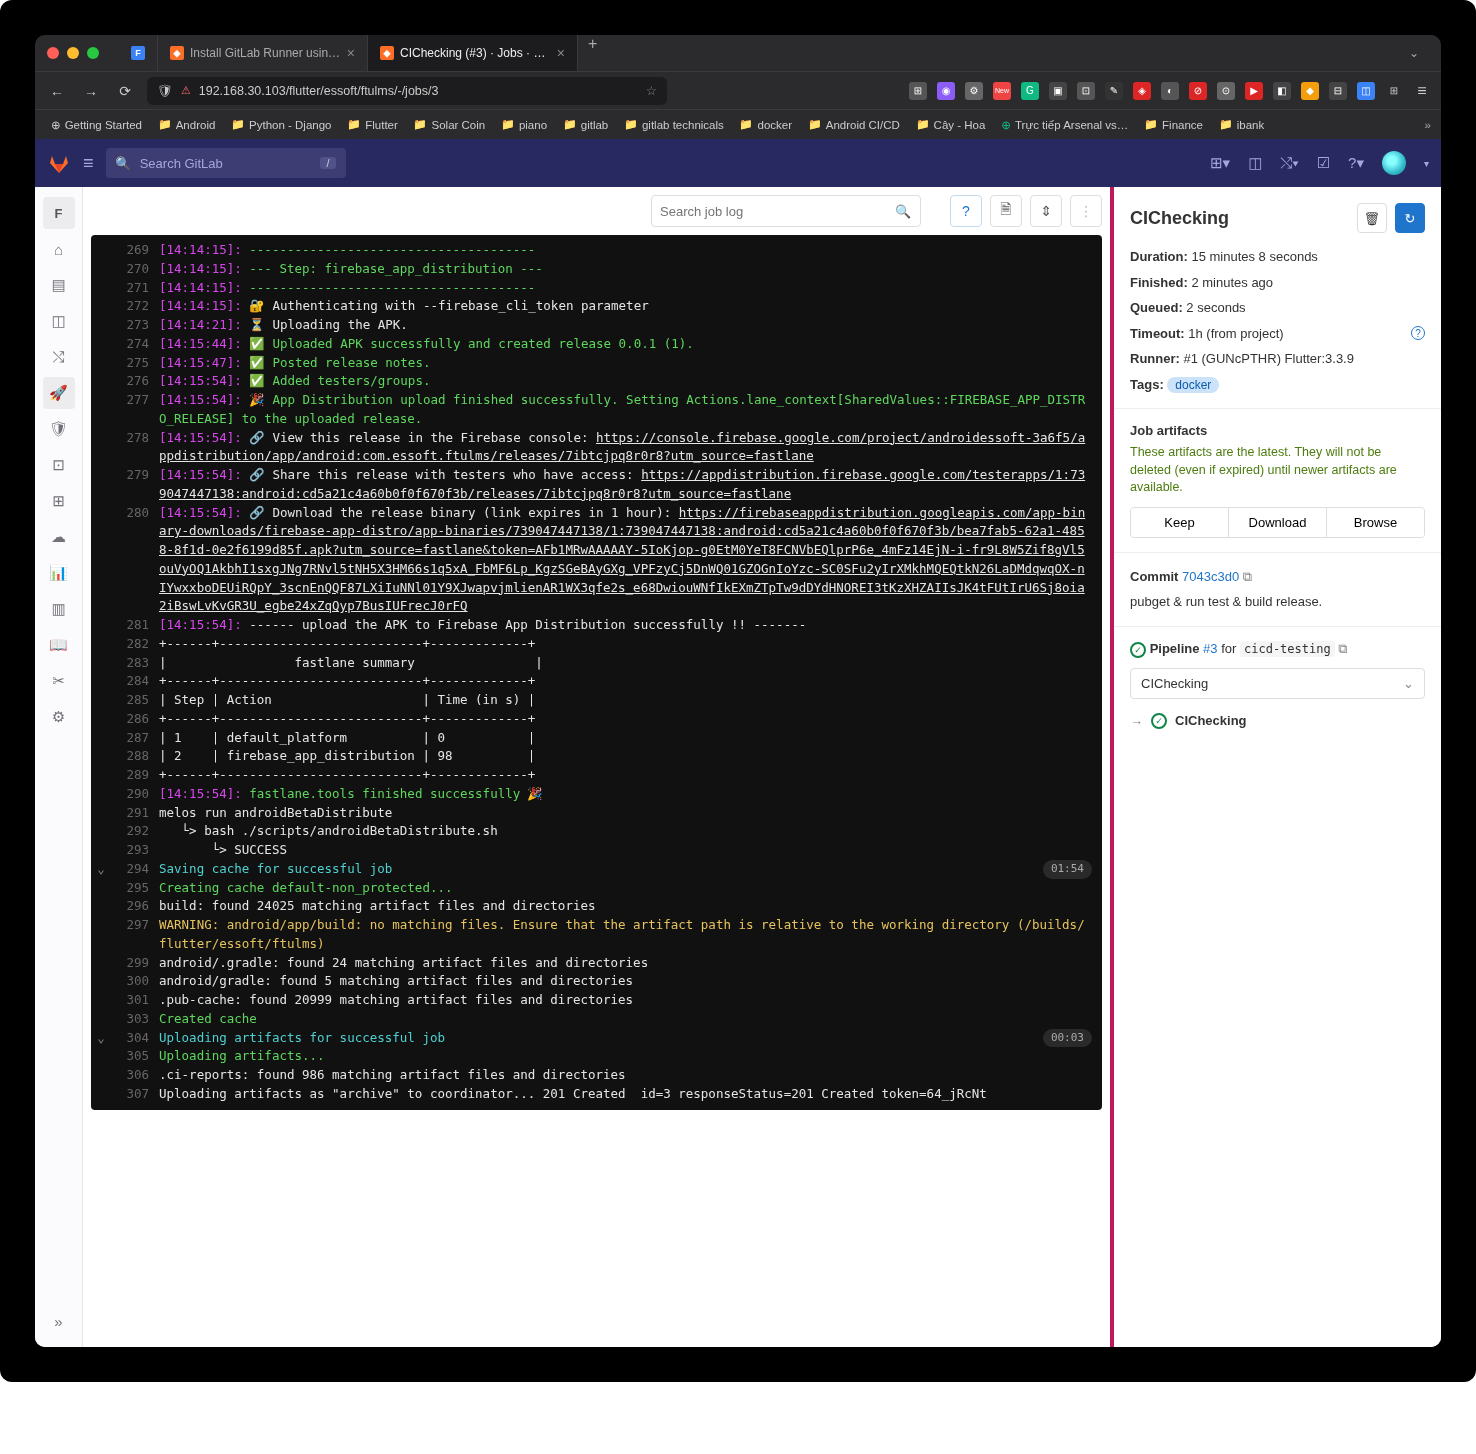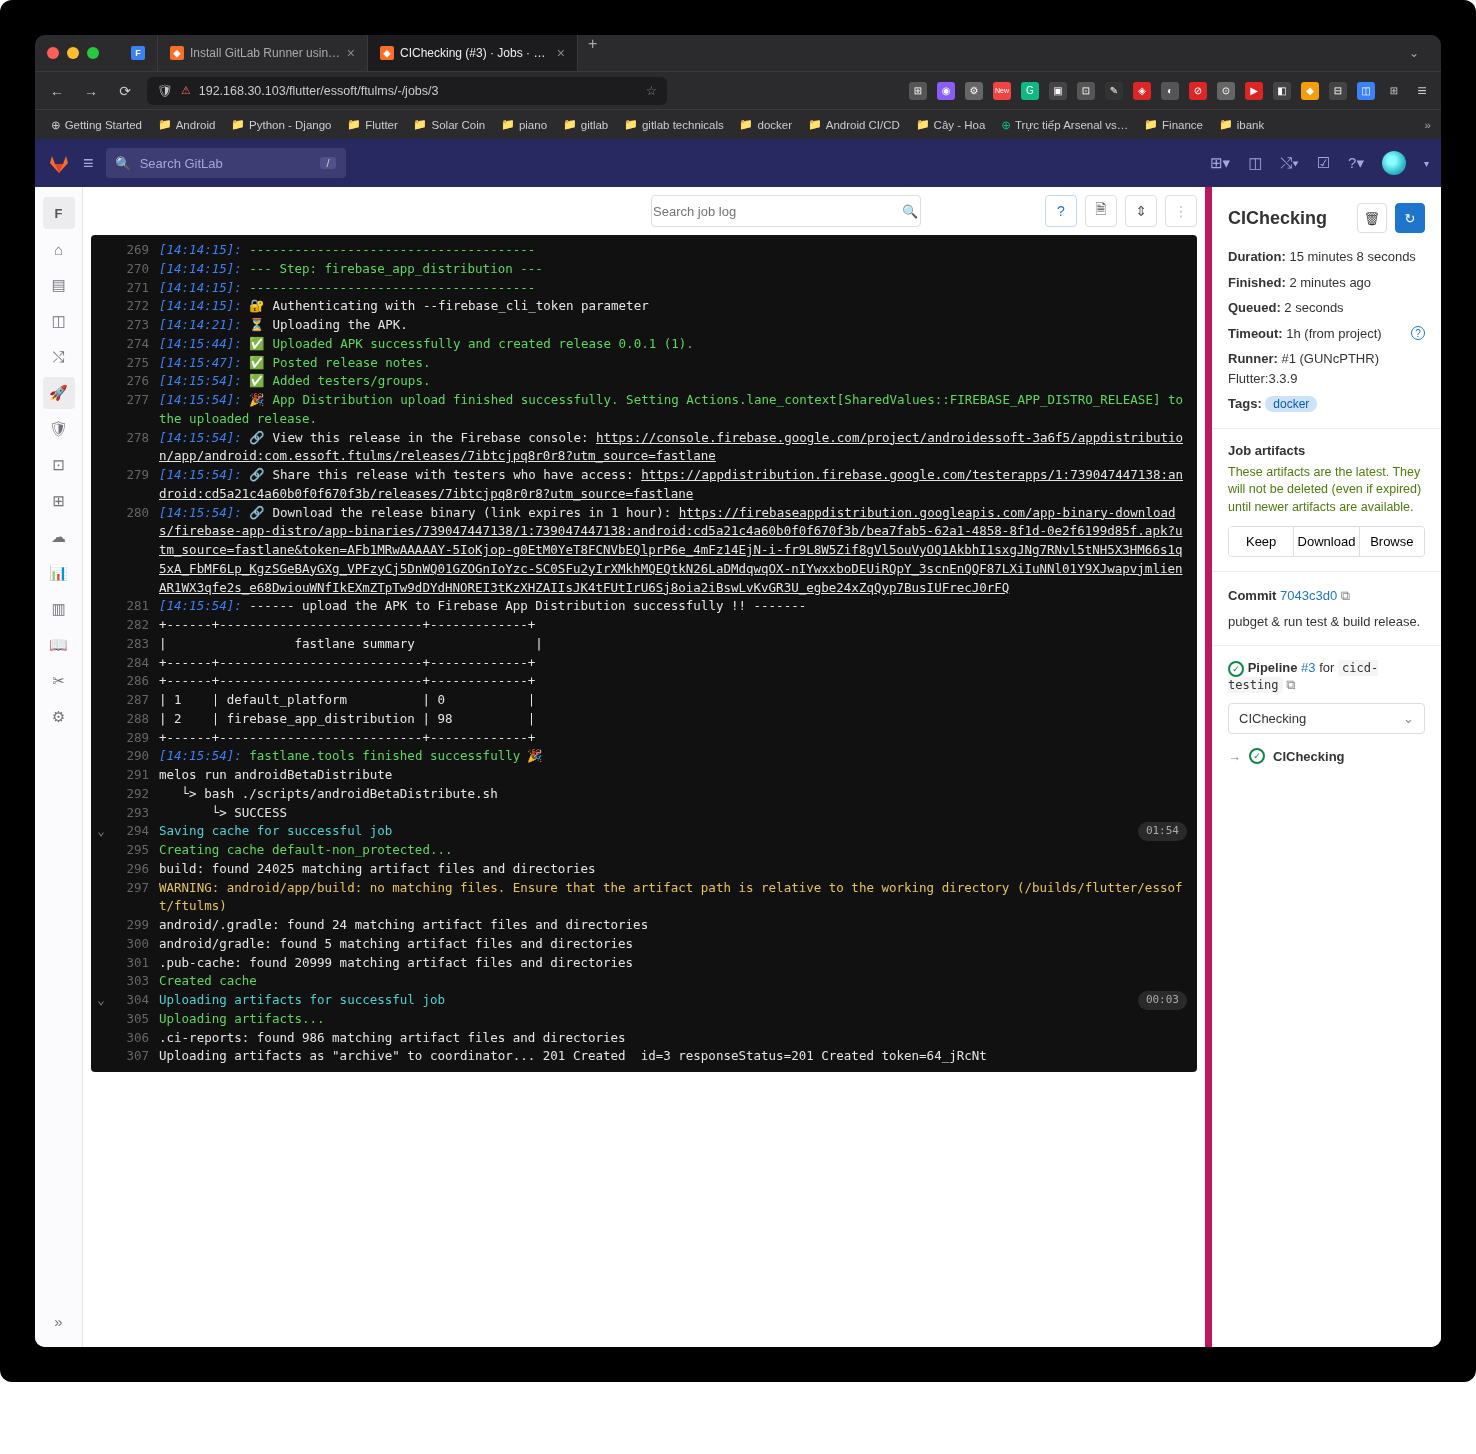--- a/index.html
+++ b/index.html
@@ -53,39 +53,39 @@
 .gl-body { display:flex; background:#fff; min-height:1160px;}
 .gl-leftnav { width:48px; background:#fbfafd; border-right:1px solid #e5e5e5; display:flex; flex-direction:column; align-items:center; padding-top:10px; gap:4px;}
 .gl-leftnav .ln-item { width:32px; height:32px; display:flex; align-items:center; justify-content:center; color:#737278; border-radius:4px; font-size:15px;}
 .gl-leftnav .ln-item.active { background:#ececef; color:#333;}
 .gl-leftnav .ln-item.proj { background:#ececef; color:#555; font-weight:bold; font-size:13px;}
 .gl-leftnav .ln-bottom { margin-top:auto; margin-bottom:10px;}
 
 .gl-main { flex:1; display:flex;}
 .job-log-area { flex:1; background:#fff; padding:8px; display:flex; flex-direction:column;}
 .job-toolbar { display:flex; gap:8px; padding:0 0 8px 0; justify-content:flex-end;}
-.job-search { flex:0 0 270px; margin-right:auto; margin-left:560px; border:1px solid #ddd; border-radius:4px; height:32px; display:flex; align-items:center; padding:0 1px; color:#888;}
+.job-search { flex:0 0 270px; margin-right:auto; margin-left:560px; border:1px solid #ddd; border-radius:4px; height:32px; display:flex; align-items:center; padding:0 8px; color:#888;}
 .job-search input { border:none; flex:1; outline:none; font-size:13px;}
 .job-tb-btn { width:32px; height:32px; border:1px solid #ddd; border-radius:4px; display:flex; align-items:center; justify-content:center; color:#555; background:#fff; font-size:14px;}
 
 .terminal { background:#111; border-radius:4px; font-family: "SFMono-Regular", Menlo, Consolas, monospace; font-size:12.5px; line-height:1.5; color:#ccc; padding: 6px 0; overflow:auto;}
 .term-line { display:flex; padding:0 10px 0 0;}
 .term-ln { width:48px; text-align:right; color:#666; padding-right:10px; flex-shrink:0; user-select:none;}
 .term-gutter { width:20px; flex-shrink:0; color:#888; text-align:center;}
 .term-txt { flex:1; white-space:pre-wrap; word-break:break-all;}
 .term-txt.green { color:#5fd75f;}
 .term-txt.cyan { color:#4fd1d1;}
 .term-txt.yellow { color:#e6c35c;}
 .term-txt.white { color:#e5e5e5;}
 .term-txt a { color:#e5e5e5; text-decoration:underline;}
-.ts { color:#3b82f6;font-style:italic;}
+.ts { color:#d946ef;}
 .section-time { margin-left:auto; background:#2a2a2a; color:#aaa; padding:1px 8px; border-radius:10px; font-size:11px;}
 
 
-.gl-right-panel { width:236px; border-left:7px solid #be185d; padding:16px; background:#fff; font-size:13px; color:#333;}
+.gl-right-panel { width:331px; border-left:4px solid #be185d; padding:16px; background:#fff; font-size:13px; color:#333;}
 .rp-head { display:flex; align-items:center; gap:8px; margin-bottom:14px;}
 .rp-title { font-size:18px; font-weight:600; flex:1;}
 .rp-btn { width:30px; height:30px; border:1px solid #ddd; border-radius:4px; display:flex; align-items:center; justify-content:center;}
 .rp-btn.blue { background:#1f75cb; border-color:#1f75cb; color:#fff;}
 .rp-row { margin-bottom:6px; line-height:1.5;}
 .rp-row b { font-weight:600;}
 .rp-tag { background:#cbe2f9; color:#0b5cad; padding:1px 8px; border-radius:10px; font-size:12px;}
 .rp-sep { border:none; border-top:1px solid #eee; margin: 14px -16px;}
 .rp-sub-h { font-weight:600; margin-bottom:6px;}
 .rp-desc { color:#4d7c0f; font-size:12.5px; line-height:1.4; margin-bottom:10px;}
@@ -355,20 +355,25 @@
                 <span class="term-ln">283</span>
                 <span class="term-txt white">|                 <span class="green">fastlane summary</span>                |</span>
               </div>
               <div class="term-line">
                 <span class="term-gutter"></span>
                 <span class="term-ln">284</span>
                 <span class="term-txt white">+------+---------------------------+-------------+</span>
               </div>
               <div class="term-line">
                 <span class="term-gutter"></span>
+                <span class="term-ln">285</span>
+                <span class="term-txt white">| Step | Action                    | Time (in s) |</span>
+              </div>
+              <div class="term-line">
+                <span class="term-gutter"></span>
                 <span class="term-ln">286</span>
                 <span class="term-txt white">+------+---------------------------+-------------+</span>
               </div>
               <div class="term-line">
                 <span class="term-gutter"></span>
                 <span class="term-ln">287</span>
                 <span class="term-txt white">| 1    | default_platform          | 0           |</span>
               </div>
               <div class="term-line">
                 <span class="term-gutter"></span>

